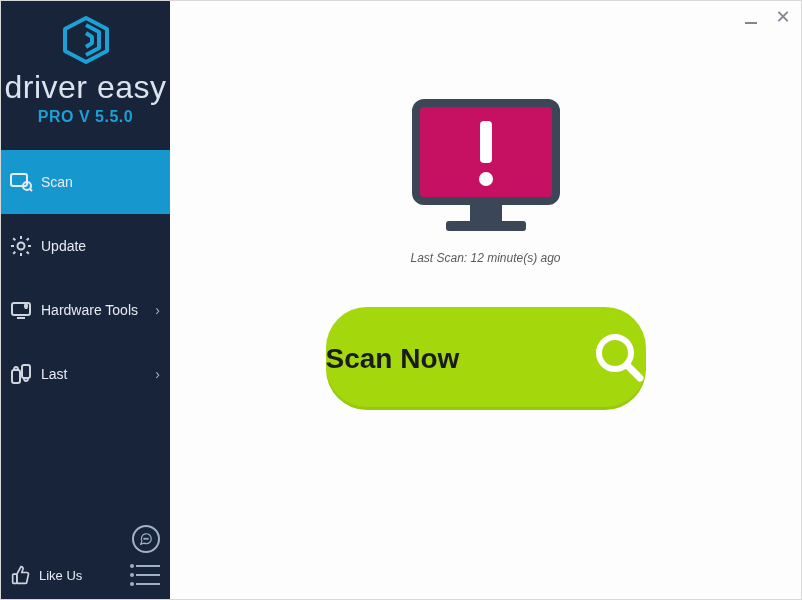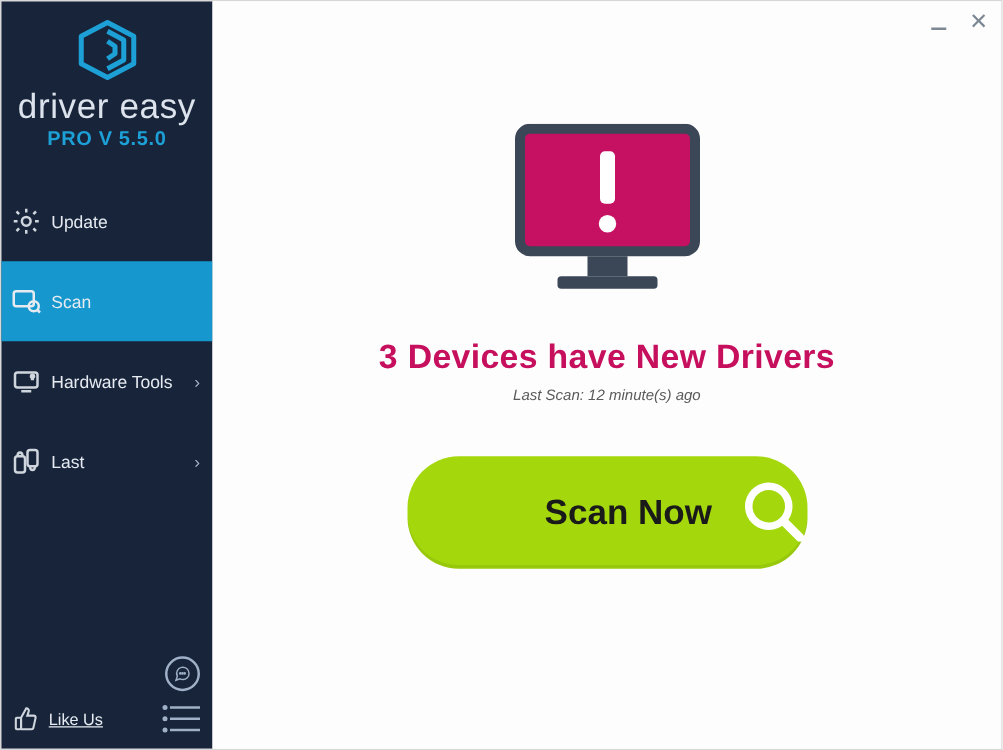--- a/index.html
+++ b/index.html
@@ -16,21 +16,21 @@
     flex-direction: column;
     position: relative;
   }
   .logo-block {
     padding: 14px 0 8px;
     text-align: center;
   }
   .logo-block svg { display: block; margin: 0 auto; }
   .brand {
     font-family: "Segoe UI", Arial, sans-serif;
-    font-size: 28px;
+    font-size: 32px;
     color: #dce3ec;
     letter-spacing: .5px;
     margin-top: 4px;
     font-weight: 400;
   }
   .version {
     color: #1ca0d6;
     font-size: 16px;
     font-weight: 700;
     margin-top: 2px;
@@ -61,21 +61,20 @@
     align-items: center;
     justify-content: space-between;
     margin-top: 6px;
   }
   .likeus {
     display: flex;
     align-items: center;
     color: #e6ebf1;
     font-size: 13px;
     cursor: pointer;
-    text-decoration: underline;
   }
   .likeus .nav-icon { margin-right: 6px; }
   .round-icon {
     width: 28px; height: 28px;
     border: 2px solid #9fb0c7;
     border-radius: 50%;
     display: flex; align-items: center; justify-content: center;
     color: #9fb0c7;
     cursor: pointer;
   }
@@ -124,27 +123,27 @@
   .subline {
     margin-top: 8px;
     color: #5a5a5a;
     font-size: 12px;
     font-style: italic;
   }
 
   .scan-btn {
     margin-top: 42px;
     width: 320px;
-    height: 90px;
+    height: 103px;
     background: #a4d80d;
     border: none;
     border-radius: 41px;
     display: flex;
     align-items: center;
-    justify-content: flex-end;
+    justify-content: space-between;
     gap: 22px;
     cursor: pointer;
     box-shadow: inset 0 -3px 0 rgba(0,0,0,.07);
   }
   .scan-btn-label {
     color: #1a1a1a;
     font-size: 28px;
     font-weight: 800;
   }
 </style>
@@ -161,39 +160,39 @@
           <path d="M27 18 L33 22 L33 28 L27 32" stroke-width="4"></path>
         </g>
       </svg>
     </span>
     <div class="brand">driver easy</div>
     <div class="version">PRO V 5.5.0</div>
   </div>
 
   <div class="nav">
 
-    <div class="nav-item">
-      <span class="nav-icon">
-        <svg width="24" height="24" viewBox="0 0 24 24" fill="none" stroke="#cfd5dd" stroke-width="2">
-          <circle cx="12" cy="12" r="3.5"></circle>
-          <path d="M12 2v3M12 19v3M4.2 4.2l2.1 2.1M17.7 17.7l2.1 2.1M2 12h3M19 12h3M4.2 19.8l2.1-2.1M17.7 6.3l2.1-2.1"></path>
-        </svg>
-      </span>
-      <span class="nav-label">Update</span>
-    </div>
-
     <div class="nav-item active">
       <span class="nav-icon">
         <svg width="24" height="24" viewBox="0 0 24 24" fill="none" stroke="#e6ebf1" stroke-width="2">
           <rect x="2" y="4" width="16" height="12" rx="2"></rect>
           <circle cx="18" cy="16" r="4"></circle>
           <line x1="21" y1="19" x2="23" y2="21"></line>
         </svg>
       </span>
       <span class="nav-label">Scan</span>
+    </div>
+
+    <div class="nav-item">
+      <span class="nav-icon">
+        <svg width="24" height="24" viewBox="0 0 24 24" fill="none" stroke="#cfd5dd" stroke-width="2">
+          <circle cx="12" cy="12" r="3.5"></circle>
+          <path d="M12 2v3M12 19v3M4.2 4.2l2.1 2.1M17.7 17.7l2.1 2.1M2 12h3M19 12h3M4.2 19.8l2.1-2.1M17.7 6.3l2.1-2.1"></path>
+        </svg>
+      </span>
+      <span class="nav-label">Update</span>
     </div>
 
     <div class="nav-item">
       <span class="nav-icon">
         <svg width="24" height="24" viewBox="0 0 24 24" fill="none" stroke="#cfd5dd" stroke-width="2">
           <rect x="3" y="5" width="18" height="12" rx="2"></rect>
           <circle cx="17" cy="8" r="2.2" fill="#cfd5dd" stroke="none"></circle>
           <text x="17" y="10" font-size="4" text-anchor="middle" fill="#17243a" font-weight="bold">i</text>
           <line x1="8" y1="20" x2="16" y2="20"></line>
         </svg>
@@ -259,21 +258,20 @@
     <svg width="152" height="140" viewBox="0 0 152 140">
       <rect x="6" y="4" width="140" height="98" rx="8" fill="#c61162"></rect>
       <rect x="6" y="4" width="140" height="98" rx="8" fill="none" stroke="#3b4757" stroke-width="8"></rect>
       <rect x="60" y="106" width="32" height="16" fill="#3b4757"></rect>
       <rect x="36" y="122" width="80" height="10" rx="3" fill="#3b4757"></rect>
       <rect x="70" y="22" width="12" height="42" rx="4" fill="#ffffff"></rect>
       <circle cx="76" cy="80" r="7" fill="#ffffff"></circle>
     </svg>
   </div>
 
-  <div class="headline">3 Devices have New Drivers</div>
   <div class="subline">Last Scan: 12 minute(s) ago</div>
 
   <button class="scan-btn">
     <span class="scan-btn-label">Scan Now</span>
     <span>
       <svg width="54" height="54" viewBox="0 0 54 54">
         <circle cx="23" cy="23" r="16" fill="none" stroke="#ffffff" stroke-width="6"></circle>
         <line x1="35" y1="35" x2="48" y2="48" stroke="#ffffff" stroke-width="7" stroke-linecap="round"></line>
       </svg>
     </span>

